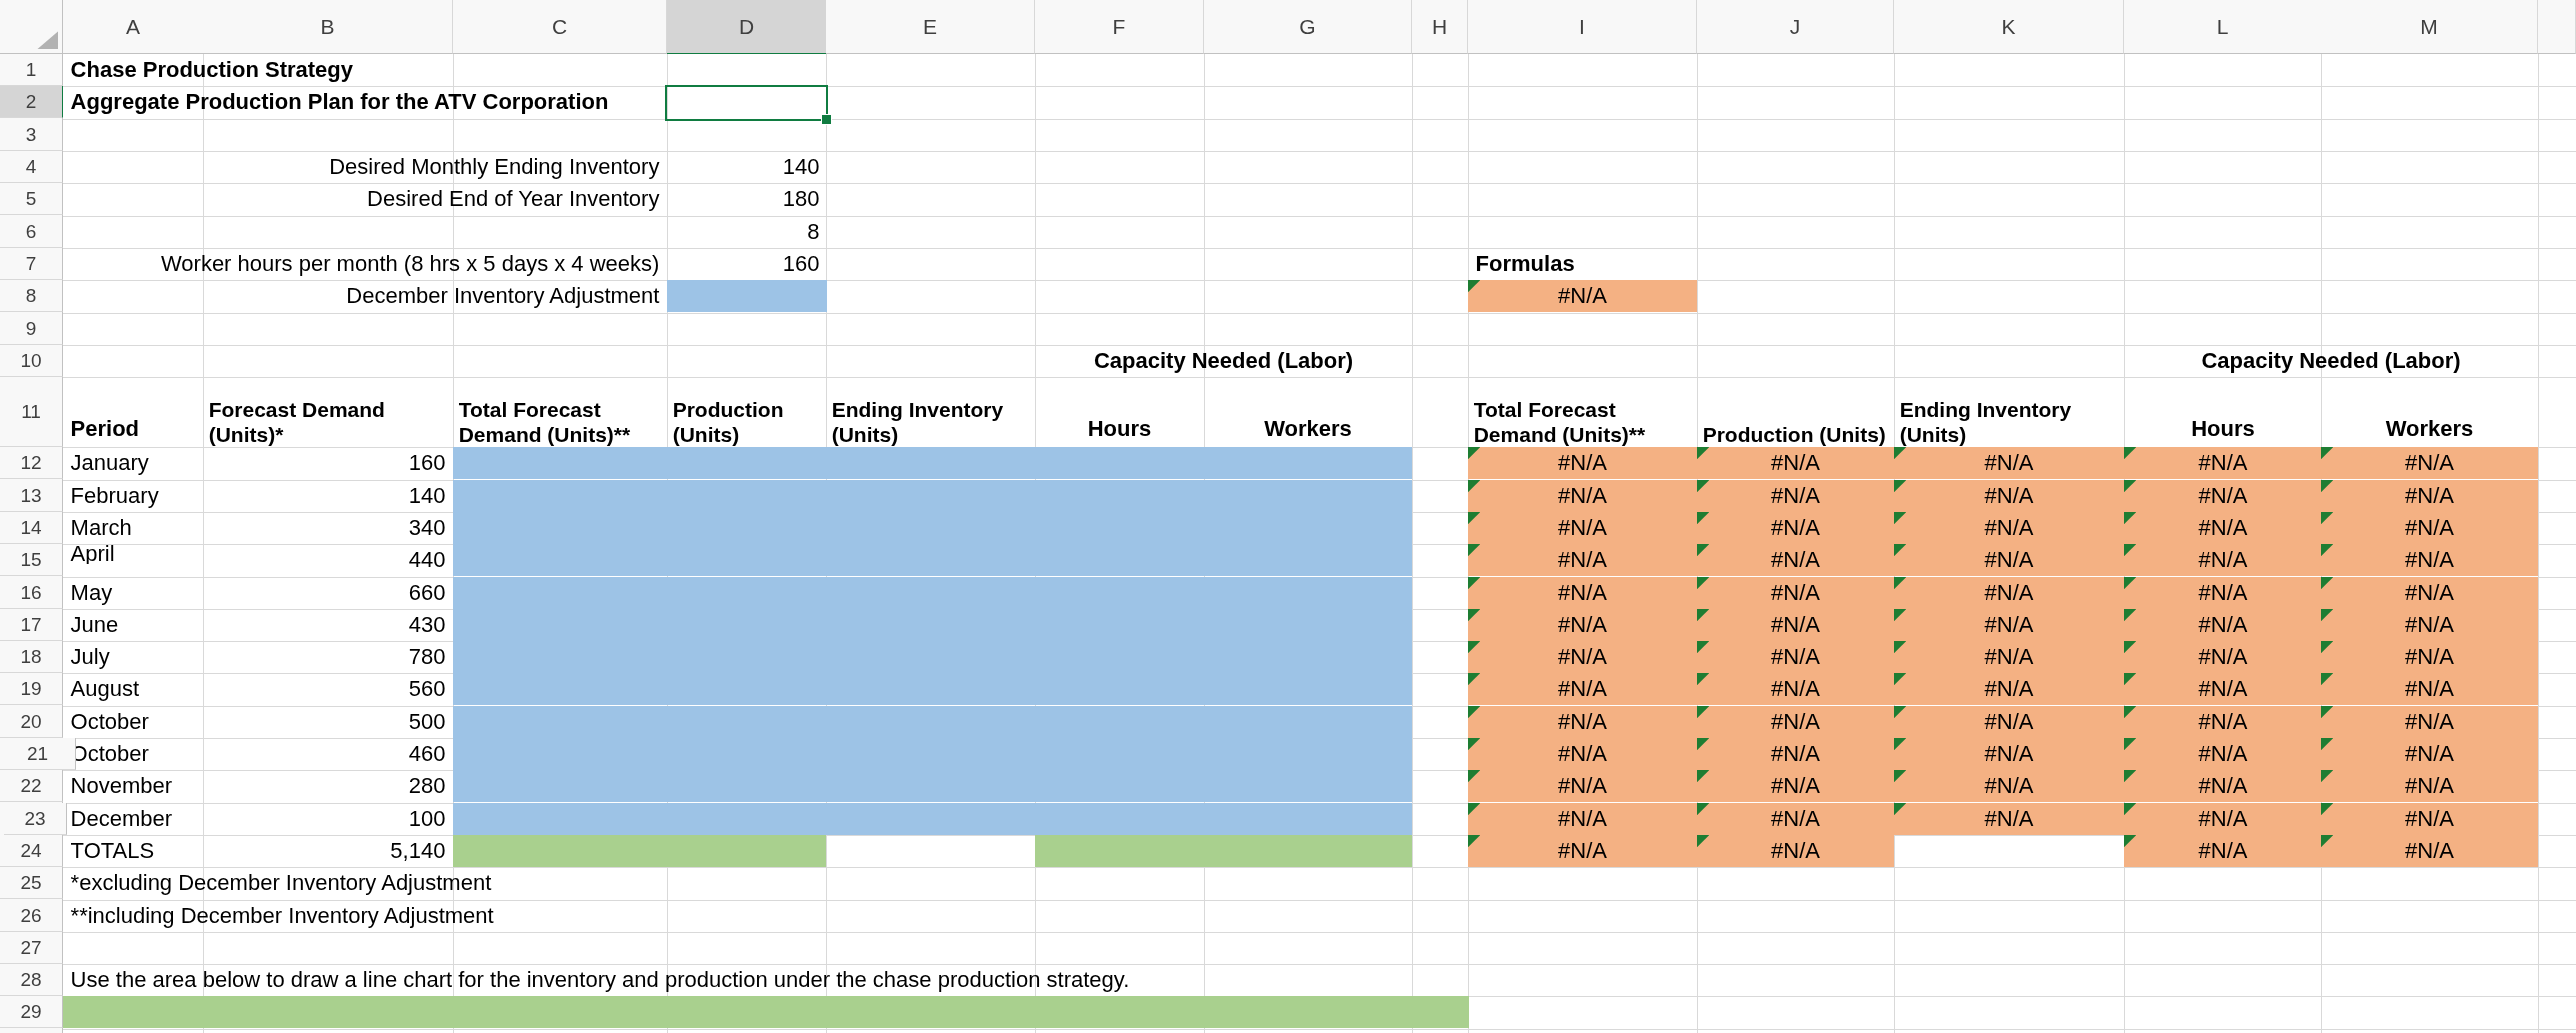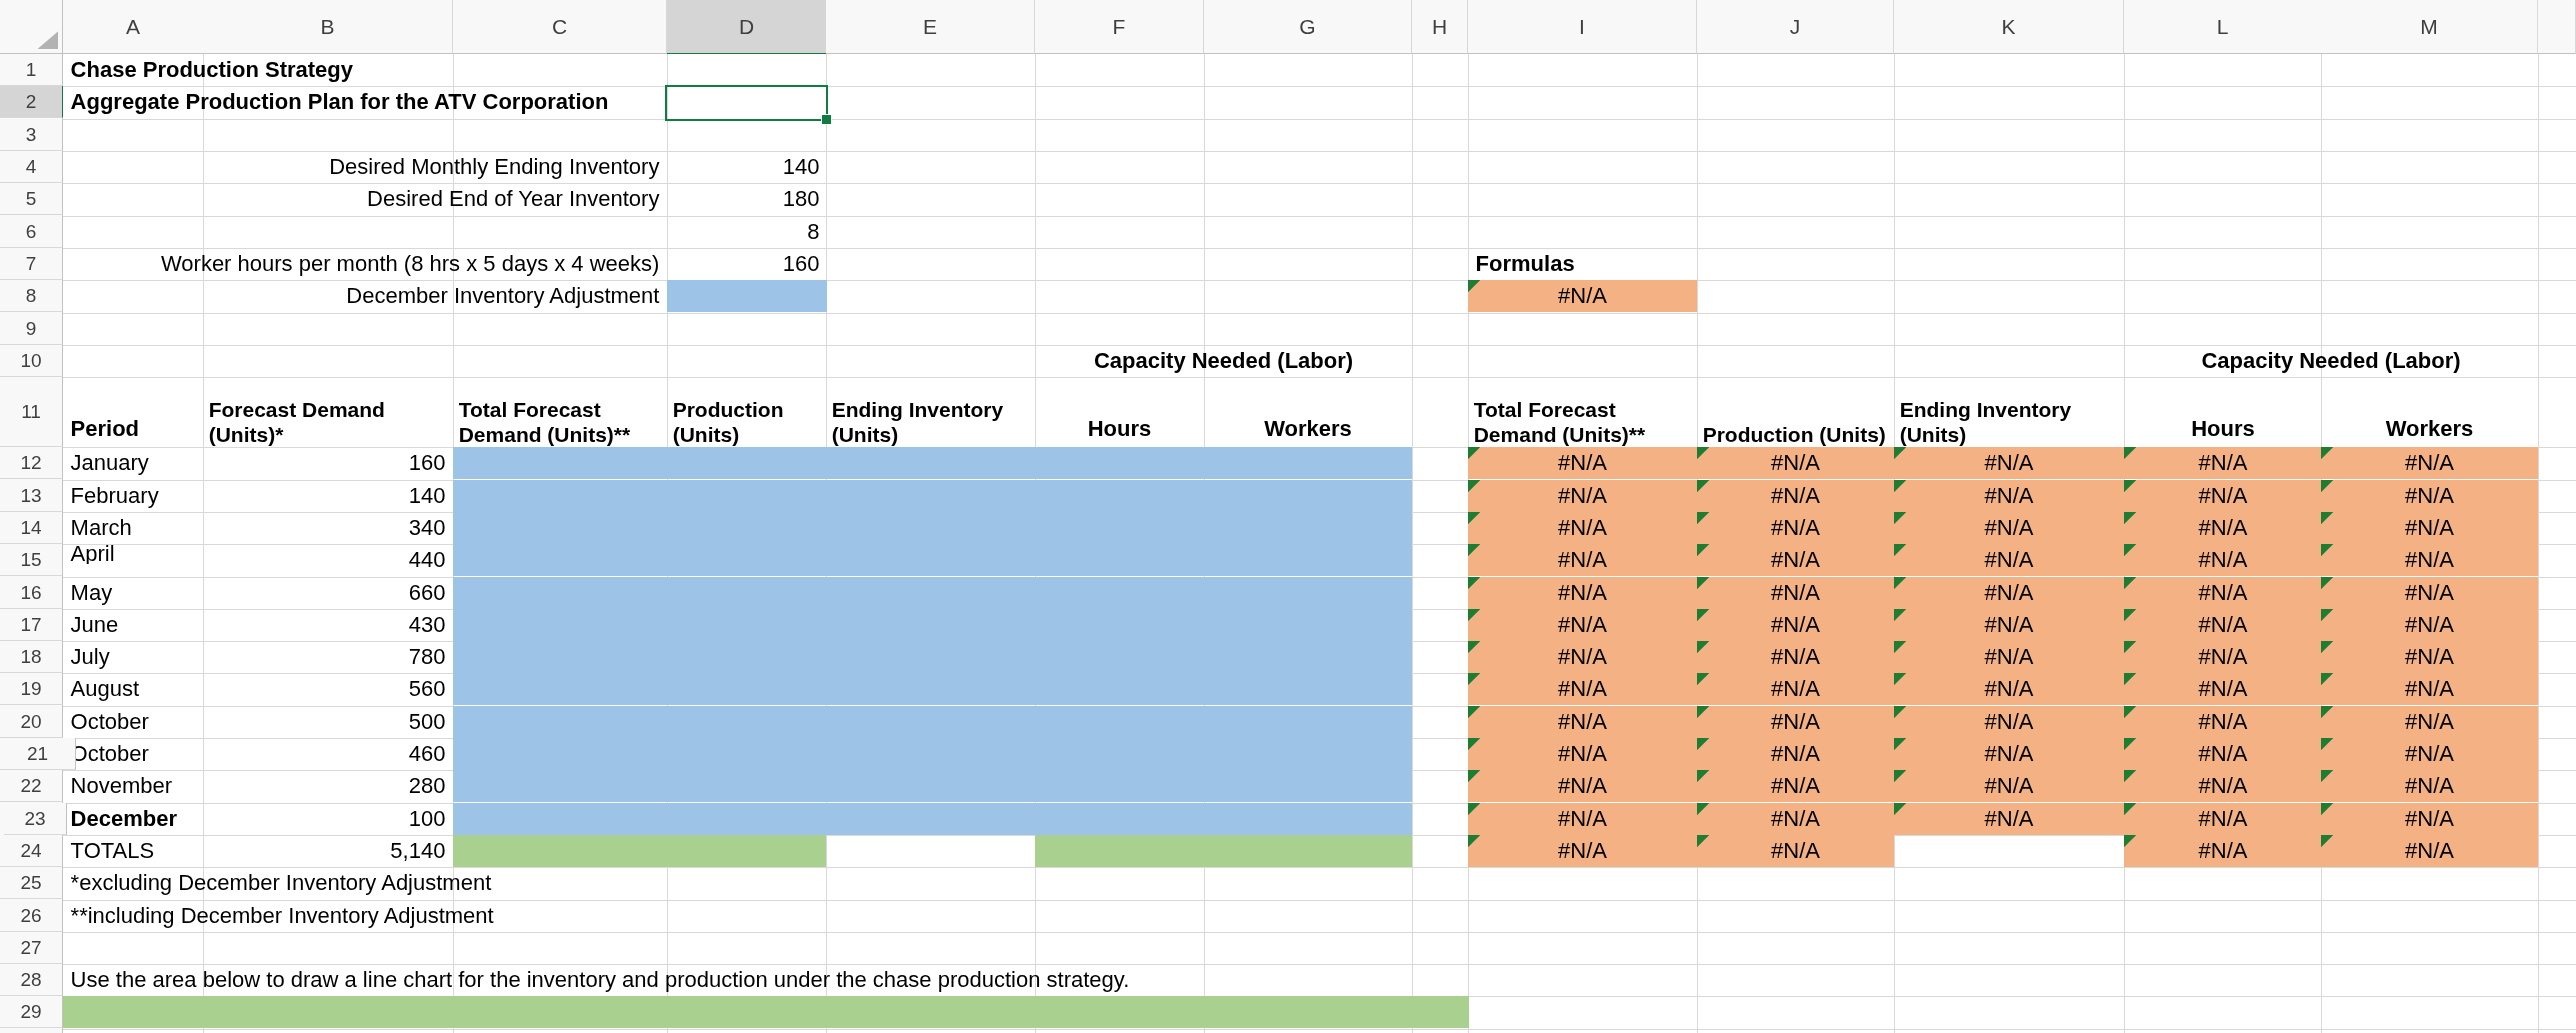--- a/index.html
+++ b/index.html
@@ -191,21 +191,21 @@
       </div>
       <div class="cell" style="left: 63px; top: 706px; width: 141px; height: 32px;">
         <span>October</span>
       </div>
       <div class="cell" style="left: 63px; top: 738px; width: 141px; height: 32px;">
         <span>October</span>
       </div>
       <div class="cell" style="left: 63px; top: 770px; width: 141px; height: 32px;">
         <span>November</span>
       </div>
-      <div class="cell" style="left: 63px; top: 803px; width: 141px; height: 32px; font-weight: bold;">
+      <div class="cell" style="left: 63px; top: 803px; width: 141px; height: 32px;">
         <span>December</span>
       </div>
       <div class="cell right" style="left: 203px; top: 447px; width: 250px; height: 32px;">
         <span>160</span>
       </div>
       <div class="cell right" style="left: 203px; top: 480px; width: 250px; height: 32px;">
         <span>140</span>
       </div>
       <div class="cell right" style="left: 203px; top: 512px; width: 250px; height: 32px;">
         <span>340</span>

